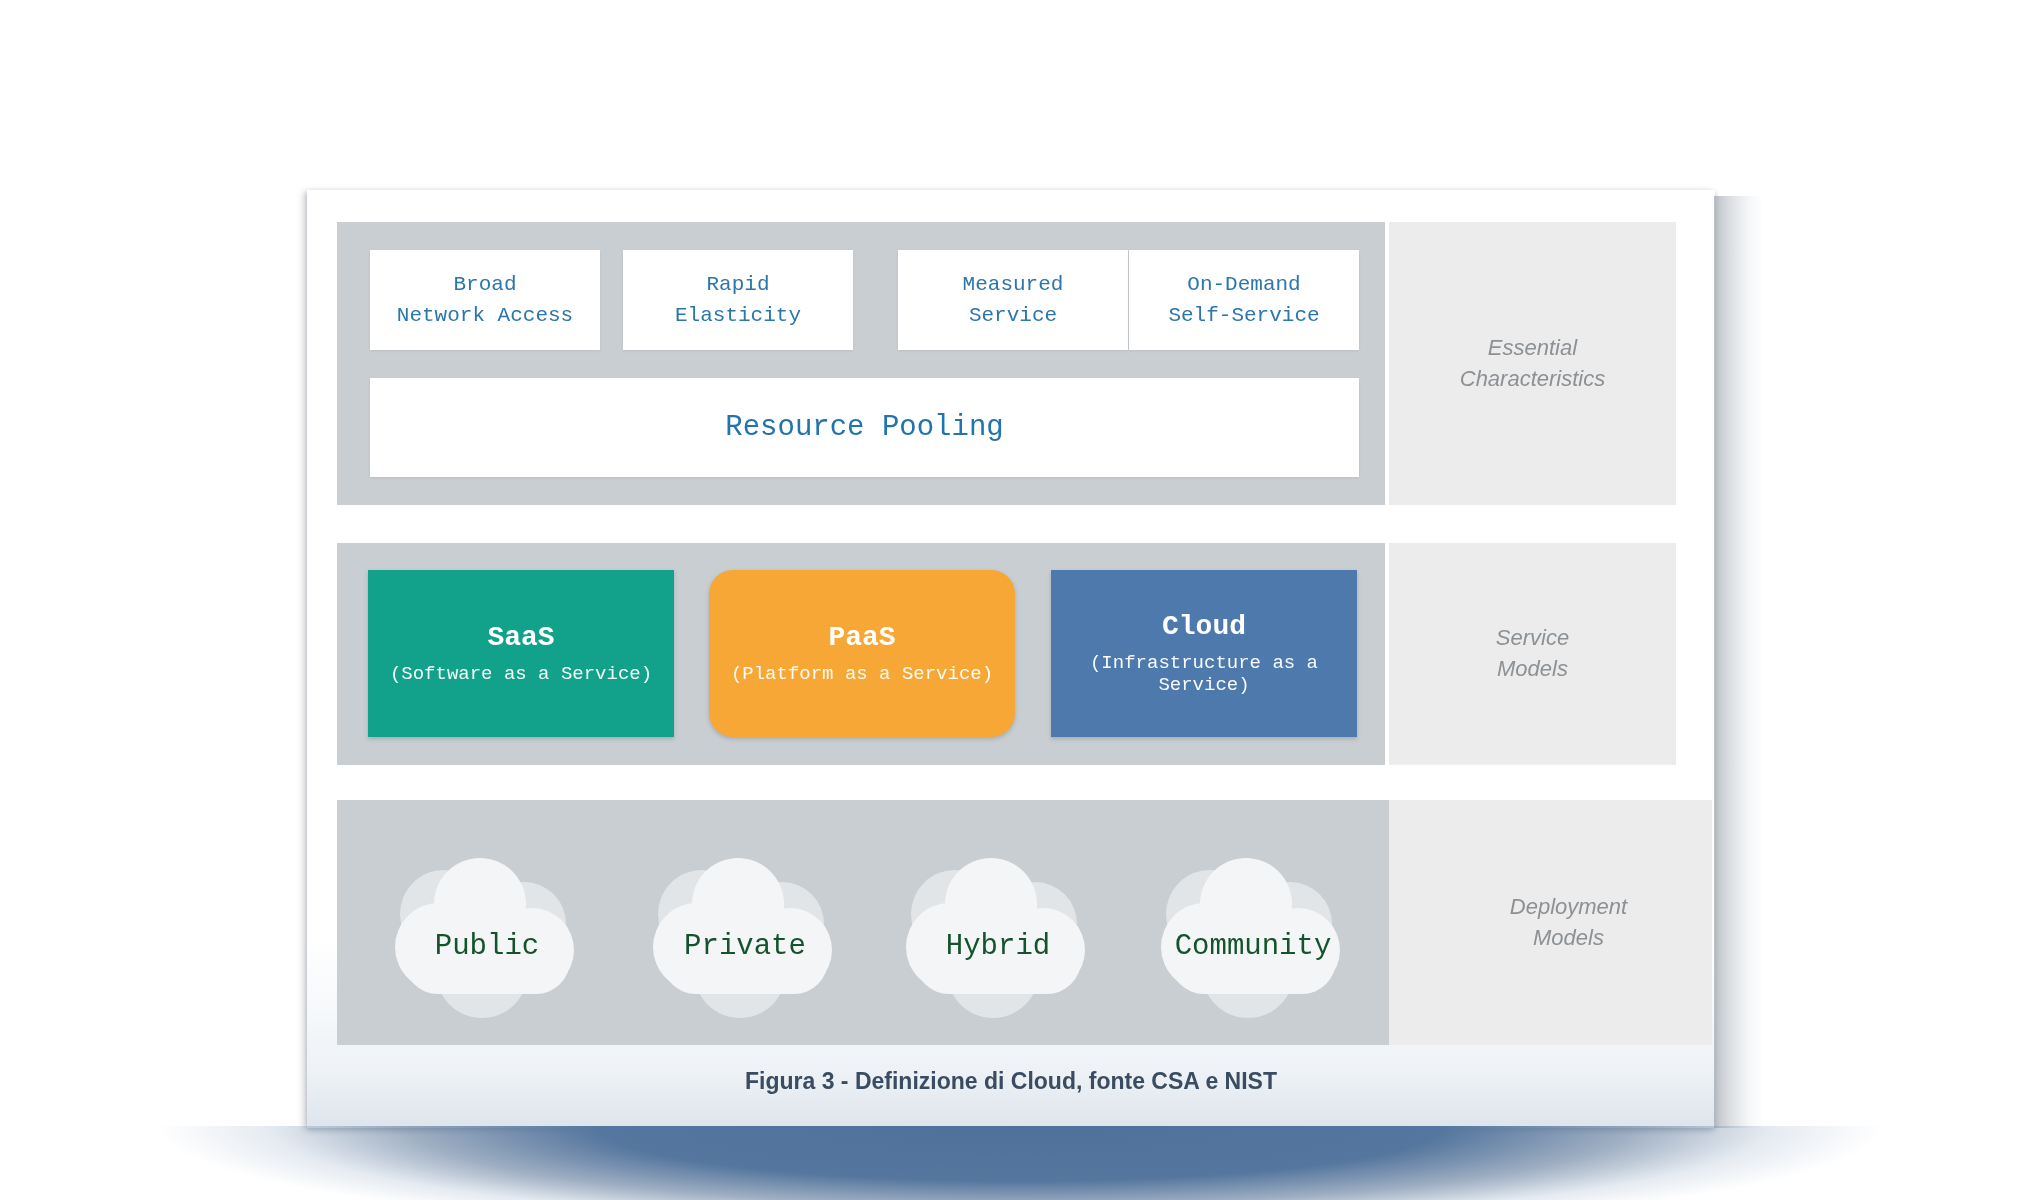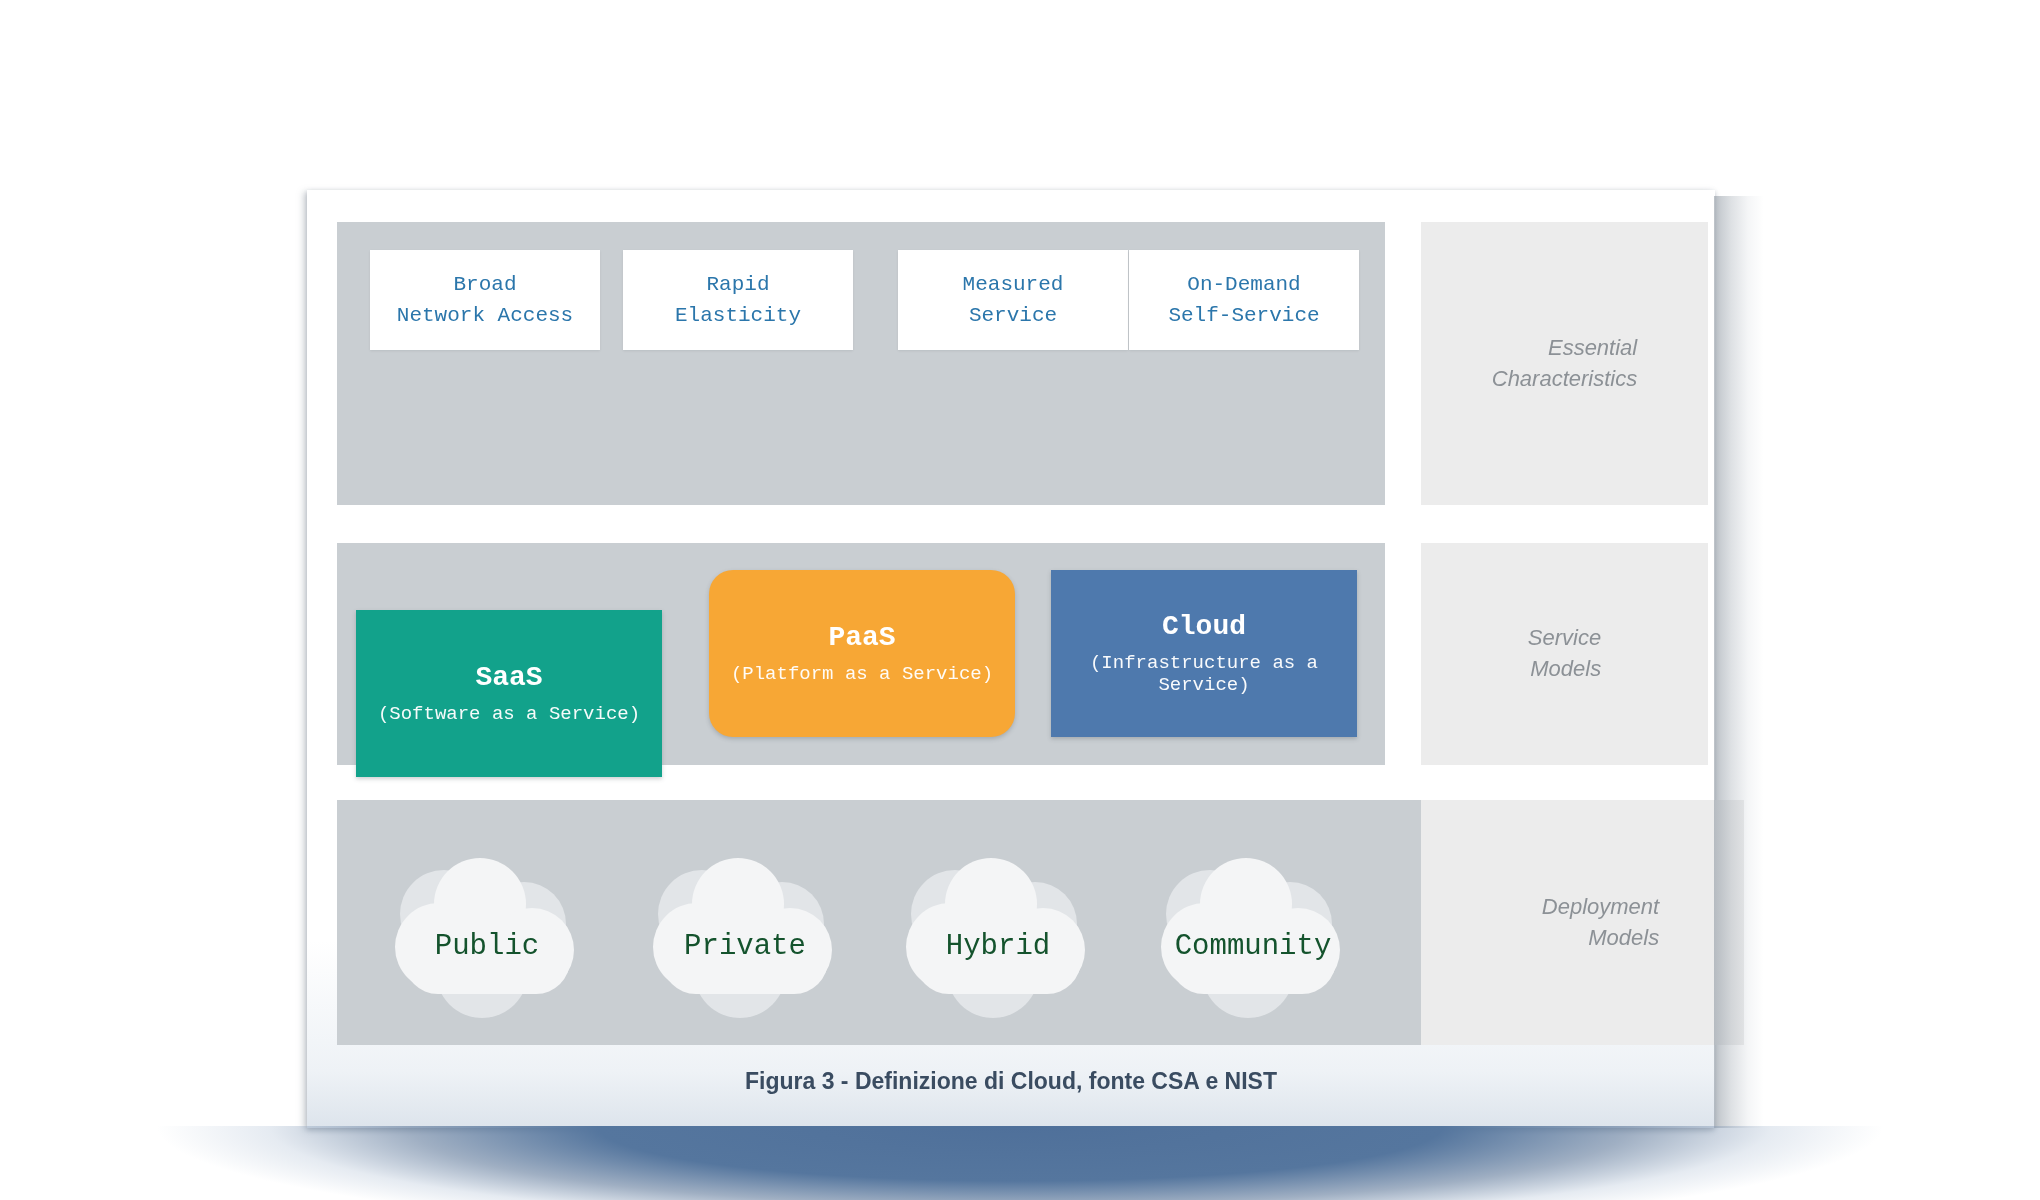--- a/index.html
+++ b/index.html
@@ -47,22 +47,21 @@
       rgba(101,126,158,0.62) 65%,
       rgba(170,188,210,0.30) 80%,
       rgba(255,255,255,0) 92%);
   }
   
   .panel-main, .panel-label { position: absolute; }
   .panel-main { left: 30px; width: 1048px; background: #c9ced2; font-family: Liberation Mono, monospace; }
   .panel-label {
     left: 1082px; width: 287px; background: #ececec;
     display: flex; align-items: center; justify-content: center;
-    text-align: right;
-    margin-left: 32px;
+    text-align: center;
   }
   .row1 { top: 32px;  height: 283px; }
   .row2 { top: 353px; height: 222px; }
   .row3 { top: 610px; height: 245px; padding-left: 36px; }
   .panel-label .lbl {
     font-style: italic;
     color: #8c9196;
     font-size: 22px;
     line-height: 1.4;
   }
@@ -98,21 +97,21 @@
   
   .sm-box {
     position: absolute;
     top: 27px; height: 167px; width: 306px;
     display: flex; flex-direction: column;
     align-items: center; justify-content: center;
     text-align: center;
     color: #ffffff;
     box-shadow: 0 2px 4px rgba(60,70,80,0.25);
   }
-  .sm-1 { left: 19px; margin-top: 40px; }
+  .sm-1 { left: 31px; }
   .sm-2 { left: 372px; border-radius: 24px; }
   .sm-3 { left: 714px; }
   .sm-abbr { font-size: 28px; font-weight: bold; margin-bottom: 10px; }
   .sm-full { font-size: 19px; color: rgba(255,255,255,0.96); }
   
   .cloud {
     position: absolute;
     top: 42px; width: 210px; height: 180px;
   }
   .cl-1 { left: 45px; }
@@ -154,20 +153,23 @@
         <span>Elasticity</span>
       </div>
       <div class="ec-box ec-3">
         <span>Measured</span>
         <span>Service</span>
       </div>
       <div class="ec-box ec-4">
         <span>On-Demand</span>
         <span>Self-Service</span>
       </div>
+      <div class="rp-box">
+        <span>Resource Pooling</span>
+      </div>
     </div>
     <div class="panel-label row1">
       <div class="lbl">
         <span>Essential</span>
         <span>Characteristics</span>
       </div>
     </div>
 
     <div class="panel-main row2">
       <div class="sm-box sm-1" style="background: rgb(18, 162, 139);">

